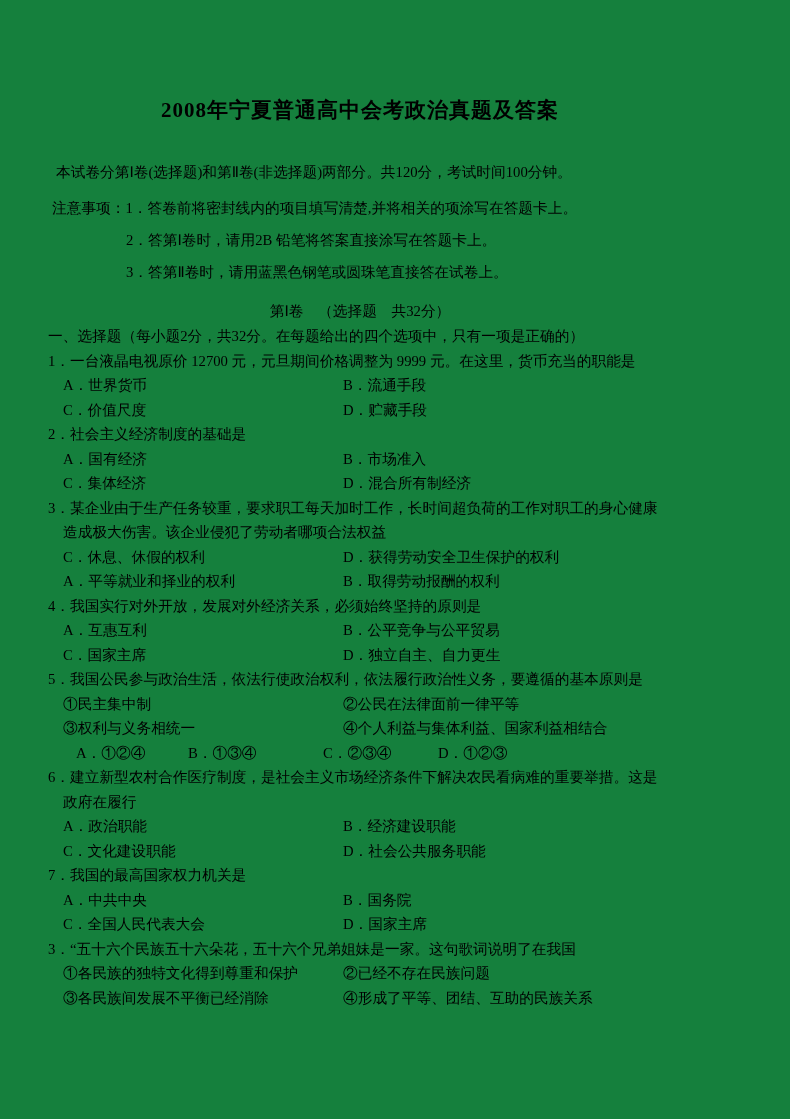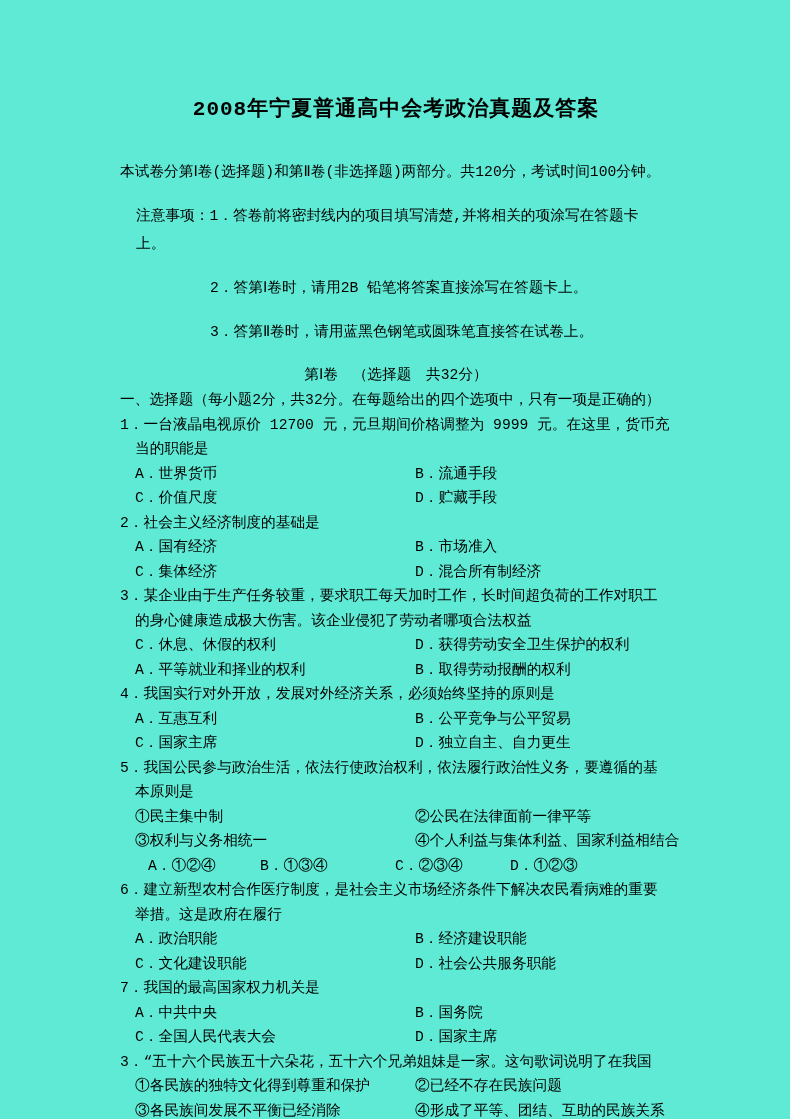--- a/index.html
+++ b/index.html
@@ -5,43 +5,43 @@
   html, body {
     margin: 0;
     padding: 0;
     background: #ffffff;
   }
   .page {
     position: relative;
     width: 790px;
     height: 1119px;
     margin: 0 auto;
-    background: #5eead4;
+    background: #15803d;
     color: #000000;
-    font-family: Liberation Mono, monospace;
+    font-family: Liberation Serif, serif;
     font-size: 14.7px;
     line-height: 24.5px;
     box-sizing: border-box;
-    padding: 96px 118px 30px 120px;
+    padding: 96px 118px 30px 48px;
     overflow: hidden;
   }
   .doc-title {
     font-size: 21px;
     font-weight: bold;
     text-align: center;
     margin: 0 0 34px 0;
     line-height: 28px;
     letter-spacing: 1px;
   }
   .intro {
-    margin: 0;
+    margin: 8px;
     line-height: 28px;
   }
   .notes p {
-    margin: 16px;
+    margin: 4px;
     line-height: 28px;
   }
   .note-follow {
     padding-left: 74px;
   }
   .section-heading {
     font-size: 14.7px;
     font-weight: normal;
     text-align: center;
     margin: 12px 0 0 0;

